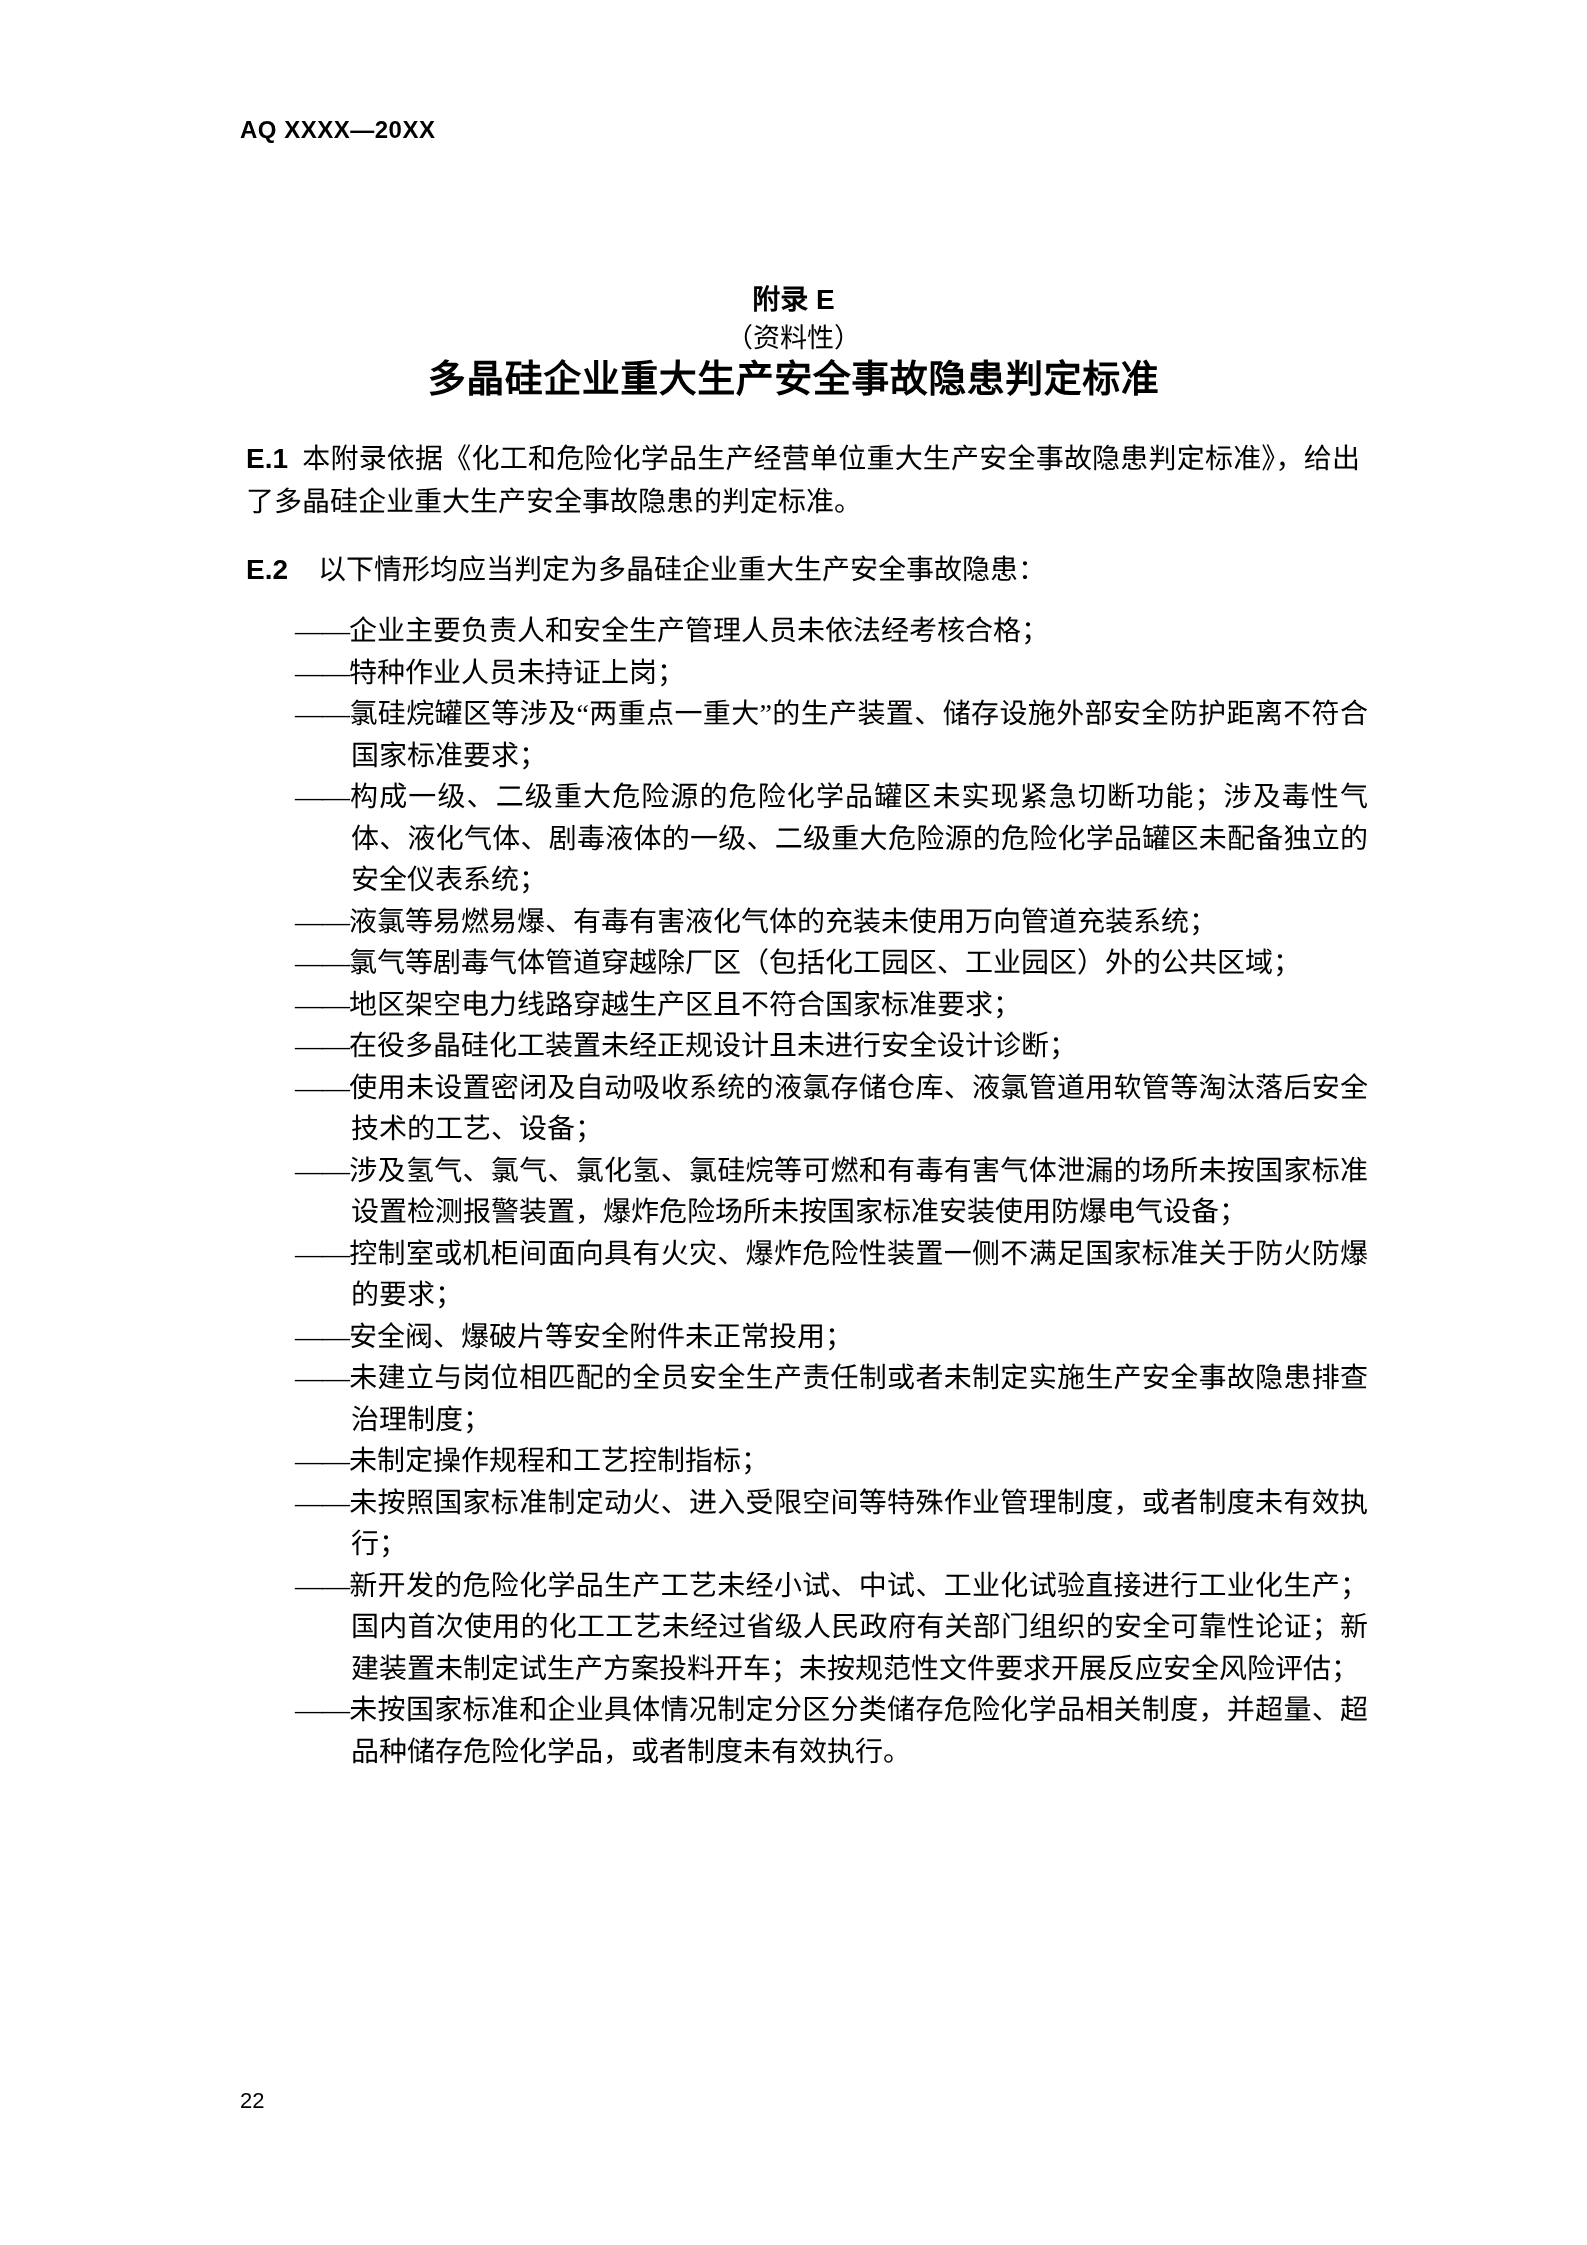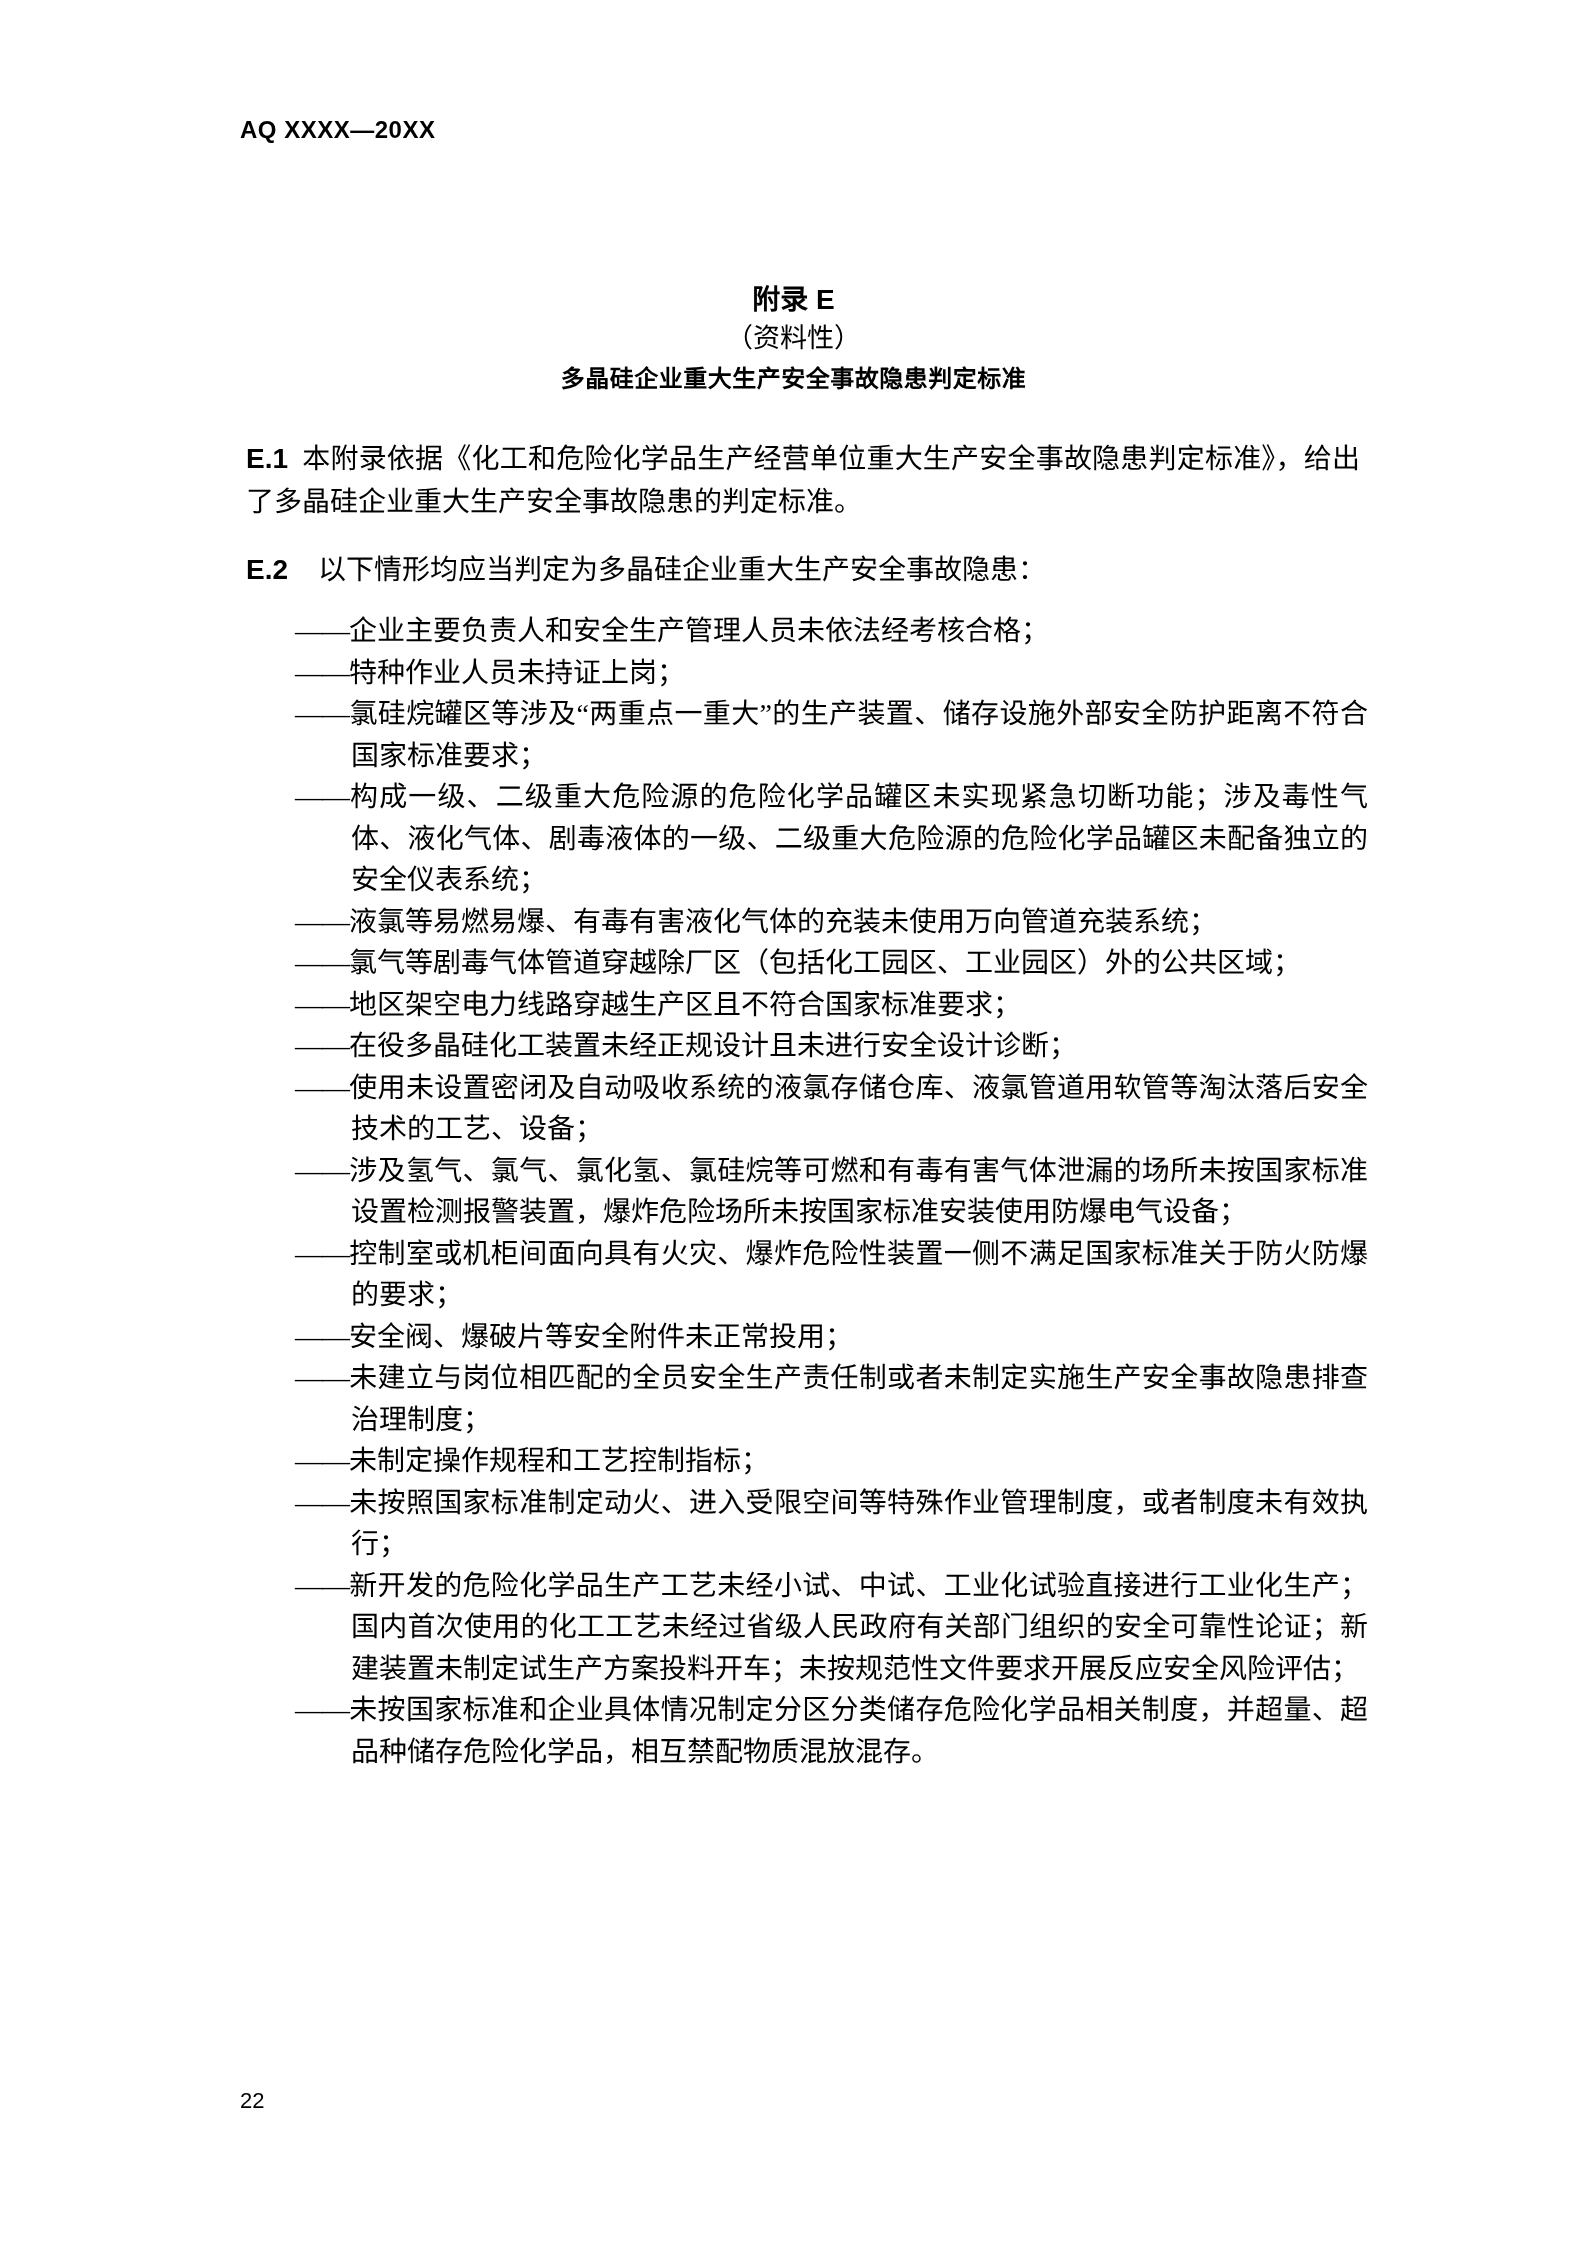--- a/index.html
+++ b/index.html
@@ -22,21 +22,21 @@
   .title-block { position: absolute; left: 0; top: 281px; width: 1587px; text-align: center; }
   .appendix-heading {
     font-family: "Liberation Sans", "DejaVu Sans", sans-serif;
     font-weight: bold; font-size: 28px; line-height: 38px;
   }
   .appendix-note {
     font-weight: normal; font-size: 27px; line-height: 38px;
   }
   .appendix-title {
     font-family: Liberation Sans, sans-serif;
-    font-weight: bold; font-size: 24px; line-height: 40px; margin-top: 2px;
+    font-weight: bold; font-size: 38px; line-height: 40px; margin-top: 2px;
     letter-spacing: 0.5px;
   }
 
   .content {
     position: absolute; left: 238px; top: 429px; width: 1130px;
     font-size: 28px; text-align: justify;
   }
   .para { margin: 8px; line-height: 43px; }
   .para-e2 { margin-top: 25px; }
   .sec-label {
@@ -89,20 +89,20 @@
       <div class="hazard-item"><span class="dash">——</span><span>地区架空电力线路穿越生产区且不符合国家标准要求；</span></div>
       <div class="hazard-item"><span class="dash">——</span><span>在役多晶硅化工装置未经正规设计且未进行安全设计诊断；</span></div>
       <div class="hazard-item"><span class="dash">——</span><span>使用未设置密闭及自动吸收系统的液氯存储仓库、液氯管道用软管等淘汰落后安全技术的工艺、设备；</span></div>
       <div class="hazard-item"><span class="dash">——</span><span>涉及氢气、氯气、氯化氢、氯硅烷等可燃和有毒有害气体泄漏的场所未按国家标准设置检测报警装置，爆炸危险场所未按国家标准安装使用防爆电气设备；</span></div>
       <div class="hazard-item"><span class="dash">——</span><span>控制室或机柜间面向具有火灾、爆炸危险性装置一侧不满足国家标准关于防火防爆的要求；</span></div>
       <div class="hazard-item"><span class="dash">——</span><span>安全阀、爆破片等安全附件未正常投用；</span></div>
       <div class="hazard-item"><span class="dash">——</span><span>未建立与岗位相匹配的全员安全生产责任制或者未制定实施生产安全事故隐患排查治理制度；</span></div>
       <div class="hazard-item"><span class="dash">——</span><span>未制定操作规程和工艺控制指标；</span></div>
       <div class="hazard-item"><span class="dash">——</span><span>未按照国家标准制定动火、进入受限空间等特殊作业管理制度，或者制度未有效执行；</span></div>
       <div class="hazard-item"><span class="dash">——</span><span>新开发的危险化学品生产工艺未经小试、中试、工业化试验直接进行工业化生产；国内首次使用的化工工艺未经过省级人民政府有关部门组织的安全可靠性论证；新建装置未制定试生产方案投料开车；未按规范性文件要求开展反应安全风险评估；</span></div>
-      <div class="hazard-item"><span class="dash">——</span><span>未按国家标准和企业具体情况制定分区分类储存危险化学品相关制度，并超量、超品种储存危险化学品，相互禁配物质混放混存。</span></div>
+      <div class="hazard-item"><span class="dash">——</span><span>未按国家标准和企业具体情况制定分区分类储存危险化学品相关制度，并超量、超品种储存危险化学品，或者制度未有效执行。</span></div>
     </div>
 
   </div>
 
   <div class="page-number">22</div>
 
 </div>
 
 </body></html>

